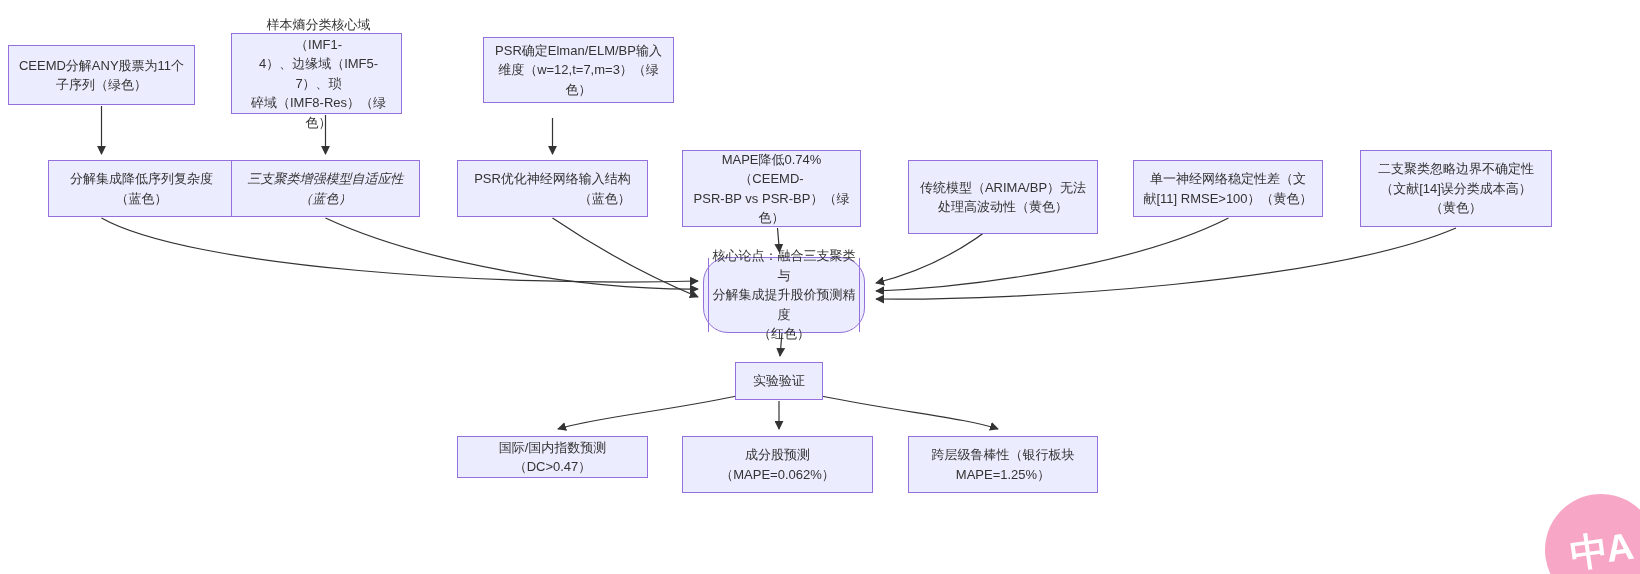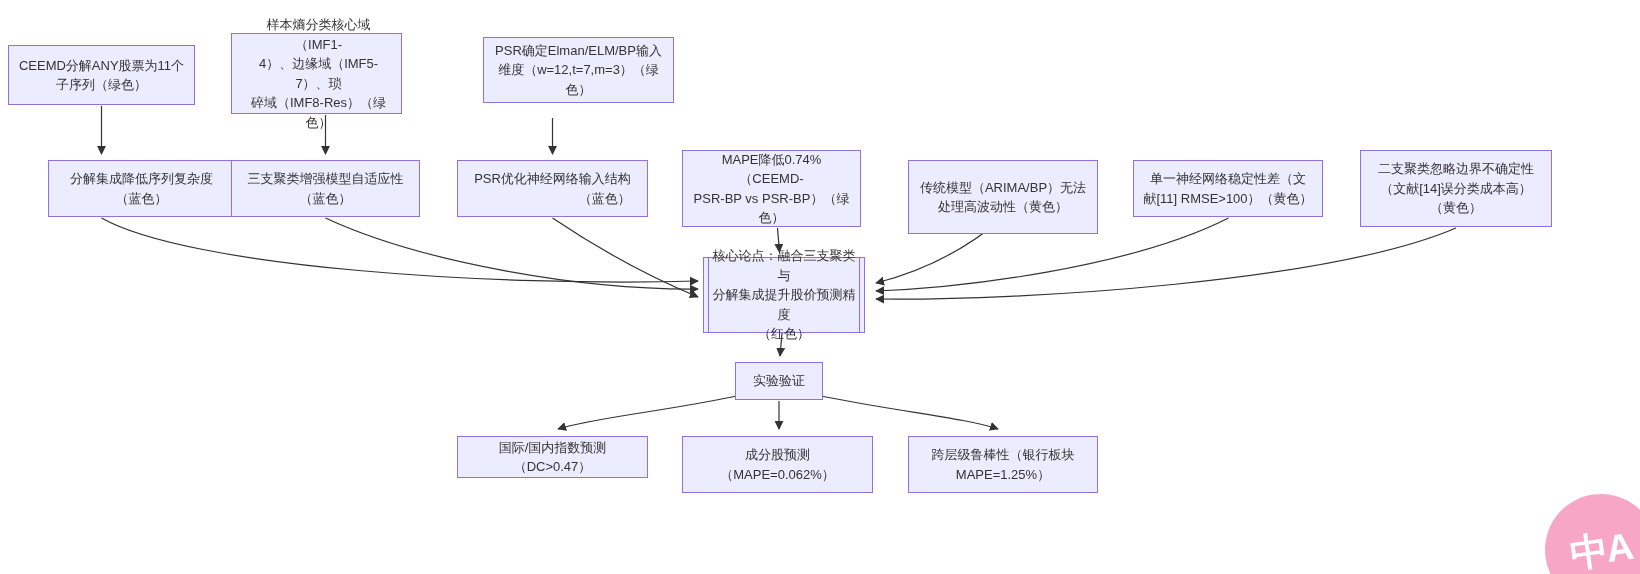--- a/index.html
+++ b/index.html
@@ -78,36 +78,36 @@
 子序列（绿色）</div>
   <div class="node" style="left:231px;top:33px;width:171px;height:81px;padding-left:12px;">样本熵分类核心域（IMF1-
 4）、边缘域（IMF5-7）、琐
 碎域（IMF8-Res）（绿色）</div>
   <div class="node" style="left:483px;top:37px;width:191px;height:66px;padding-left:8px;">PSR确定Elman/ELM/BP输入
 维度（w=12,t=7,m=3）（绿
 色）</div>
 
   <div class="node" style="left:8px;top:160px;width:187px;height:57px;margin-left:40px;">分解集成降低序列复杂度
 （蓝色）</div>
-  <div class="node" style="left:231px;top:160px;width:189px;height:57px;">三支聚类增强模型自适应性
+  <div class="node" style="left:231px;top:160px;width:189px;height:57px;font-style:italic;">三支聚类增强模型自适应性
 （蓝色）</div>
   <div class="node" style="left:457px;top:160px;width:191px;height:57px;text-align:right;">PSR优化神经网络输入结构
 （蓝色）</div>
   <div class="node" style="left:682px;top:150px;width:179px;height:77px;">MAPE降低0.74%（CEEMD-
 PSR-BP vs PSR-BP）（绿
 色）</div>
   <div class="node" style="left:908px;top:160px;width:190px;height:74px;">传统模型（ARIMA/BP）无法
 处理高波动性（黄色）</div>
   <div class="node" style="left:1133px;top:160px;width:190px;height:57px;">单一神经网络稳定性差（文
 献[11] RMSE&gt;100）（黄色）</div>
   <div class="node" style="left:1360px;top:150px;width:192px;height:77px;">二支聚类忽略边界不确定性
 （文献[14]误分类成本高）
 （黄色）</div>
 
-  <div class="node core" style="left:703px;top:257px;width:162px;height:76px;">核心论点：融合三支聚类与
+  <div class="node core" style="left:703px;top:257px;width:162px;height:76px;border-radius:25px;">核心论点：融合三支聚类与
 分解集成提升股价预测精度
 （红色）</div>
 
   <div class="node" style="left:735px;top:362px;width:88px;height:38px;">实验验证</div>
 
   <div class="node" style="left:457px;top:436px;width:191px;height:42px;">国际/国内指数预测
 （DC&gt;0.47）</div>
   <div class="node" style="left:682px;top:436px;width:191px;height:57px;">成分股预测
 （MAPE=0.062%）</div>
   <div class="node" style="left:908px;top:436px;width:190px;height:57px;">跨层级鲁棒性（银行板块

